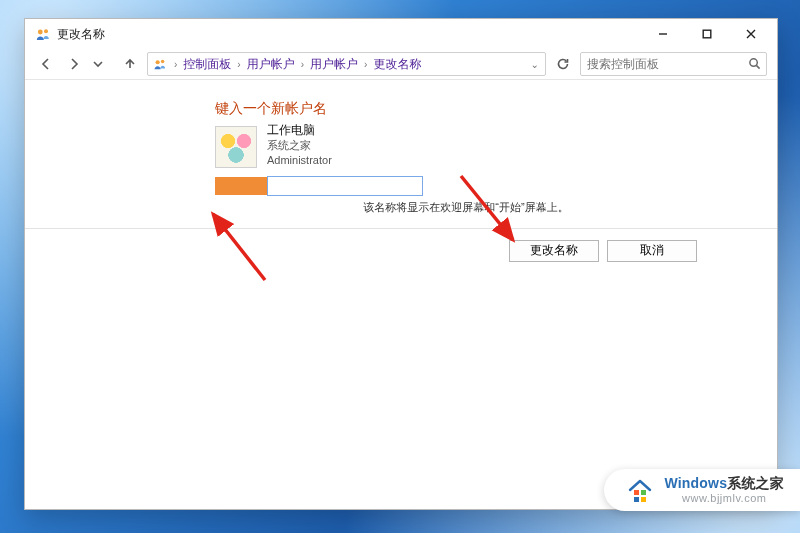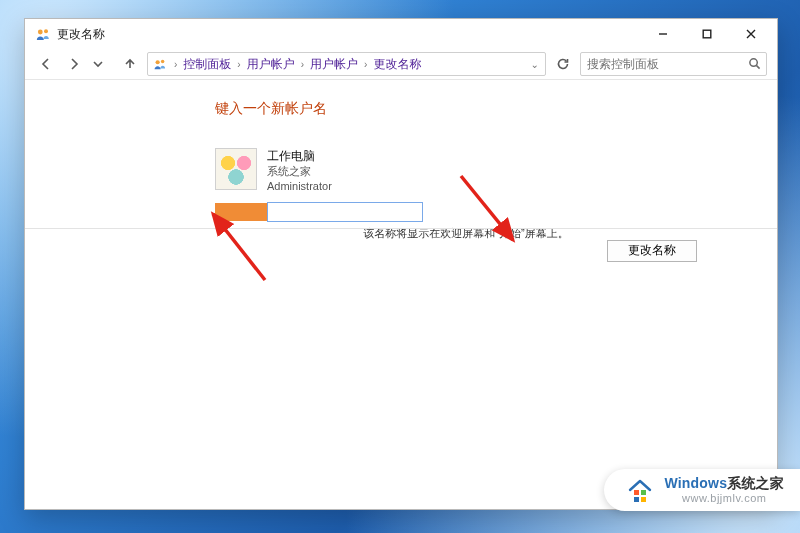--- a/index.html
+++ b/index.html
@@ -141,23 +141,23 @@
     top: 20px;
     right: 60px;
   }
   .heading {
     color: #c2410c;
     font-size: 14px;
   }
 
   .account-block {
     display: flex;
-    align-items: flex-start;
+    align-items: flex-end;
     gap: 10px;
-    margin-top: 30px;
+    margin-top: 4px;
   }
   .avatar {
     width: 40px; height: 40px;
     border: 1px solid #d0d0d0;
     background:
       radial-gradient(circle at 30% 35%, #ffd24a 0 18%, rgba(255,210,74,0) 19%),
       radial-gradient(circle at 70% 35%, #ff9bb9 0 18%, rgba(255,155,185,0) 19%),
       radial-gradient(circle at 50% 70%, #8fd4d1 0 22%, rgba(143,212,209,0) 23%),
       #f7f4ea;
   }
@@ -363,20 +363,21 @@
           <input class="name-input" type="text" value="" style="">
         </div>
 
         <div class="hint">该名称将显示在欢迎屏幕和“开始”屏幕上。</div>
       </div>
 
       <div class="content-divider"></div>
 
       <div class="action-row">
         <div class="btn">更改名称</div>
+        <div class="btn">取消</div>
       </div>
 
       <div class="annot-arrow" style="left:170px; top:120px; width:90px; height:90px;">
         <svg viewBox="0 0 90 90">
           <defs>
             <marker id="ah1" markerWidth="8" markerHeight="8" refX="6" refY="3" orient="auto">
               <path d="M0 0L7 3L0 6z" fill="#e2231a"></path>
             </marker>
           </defs>
           <line x1="70" y1="80" x2="18" y2="14" stroke="#e2231a" stroke-width="3.5" marker-end="url(#ah1)"></line>

